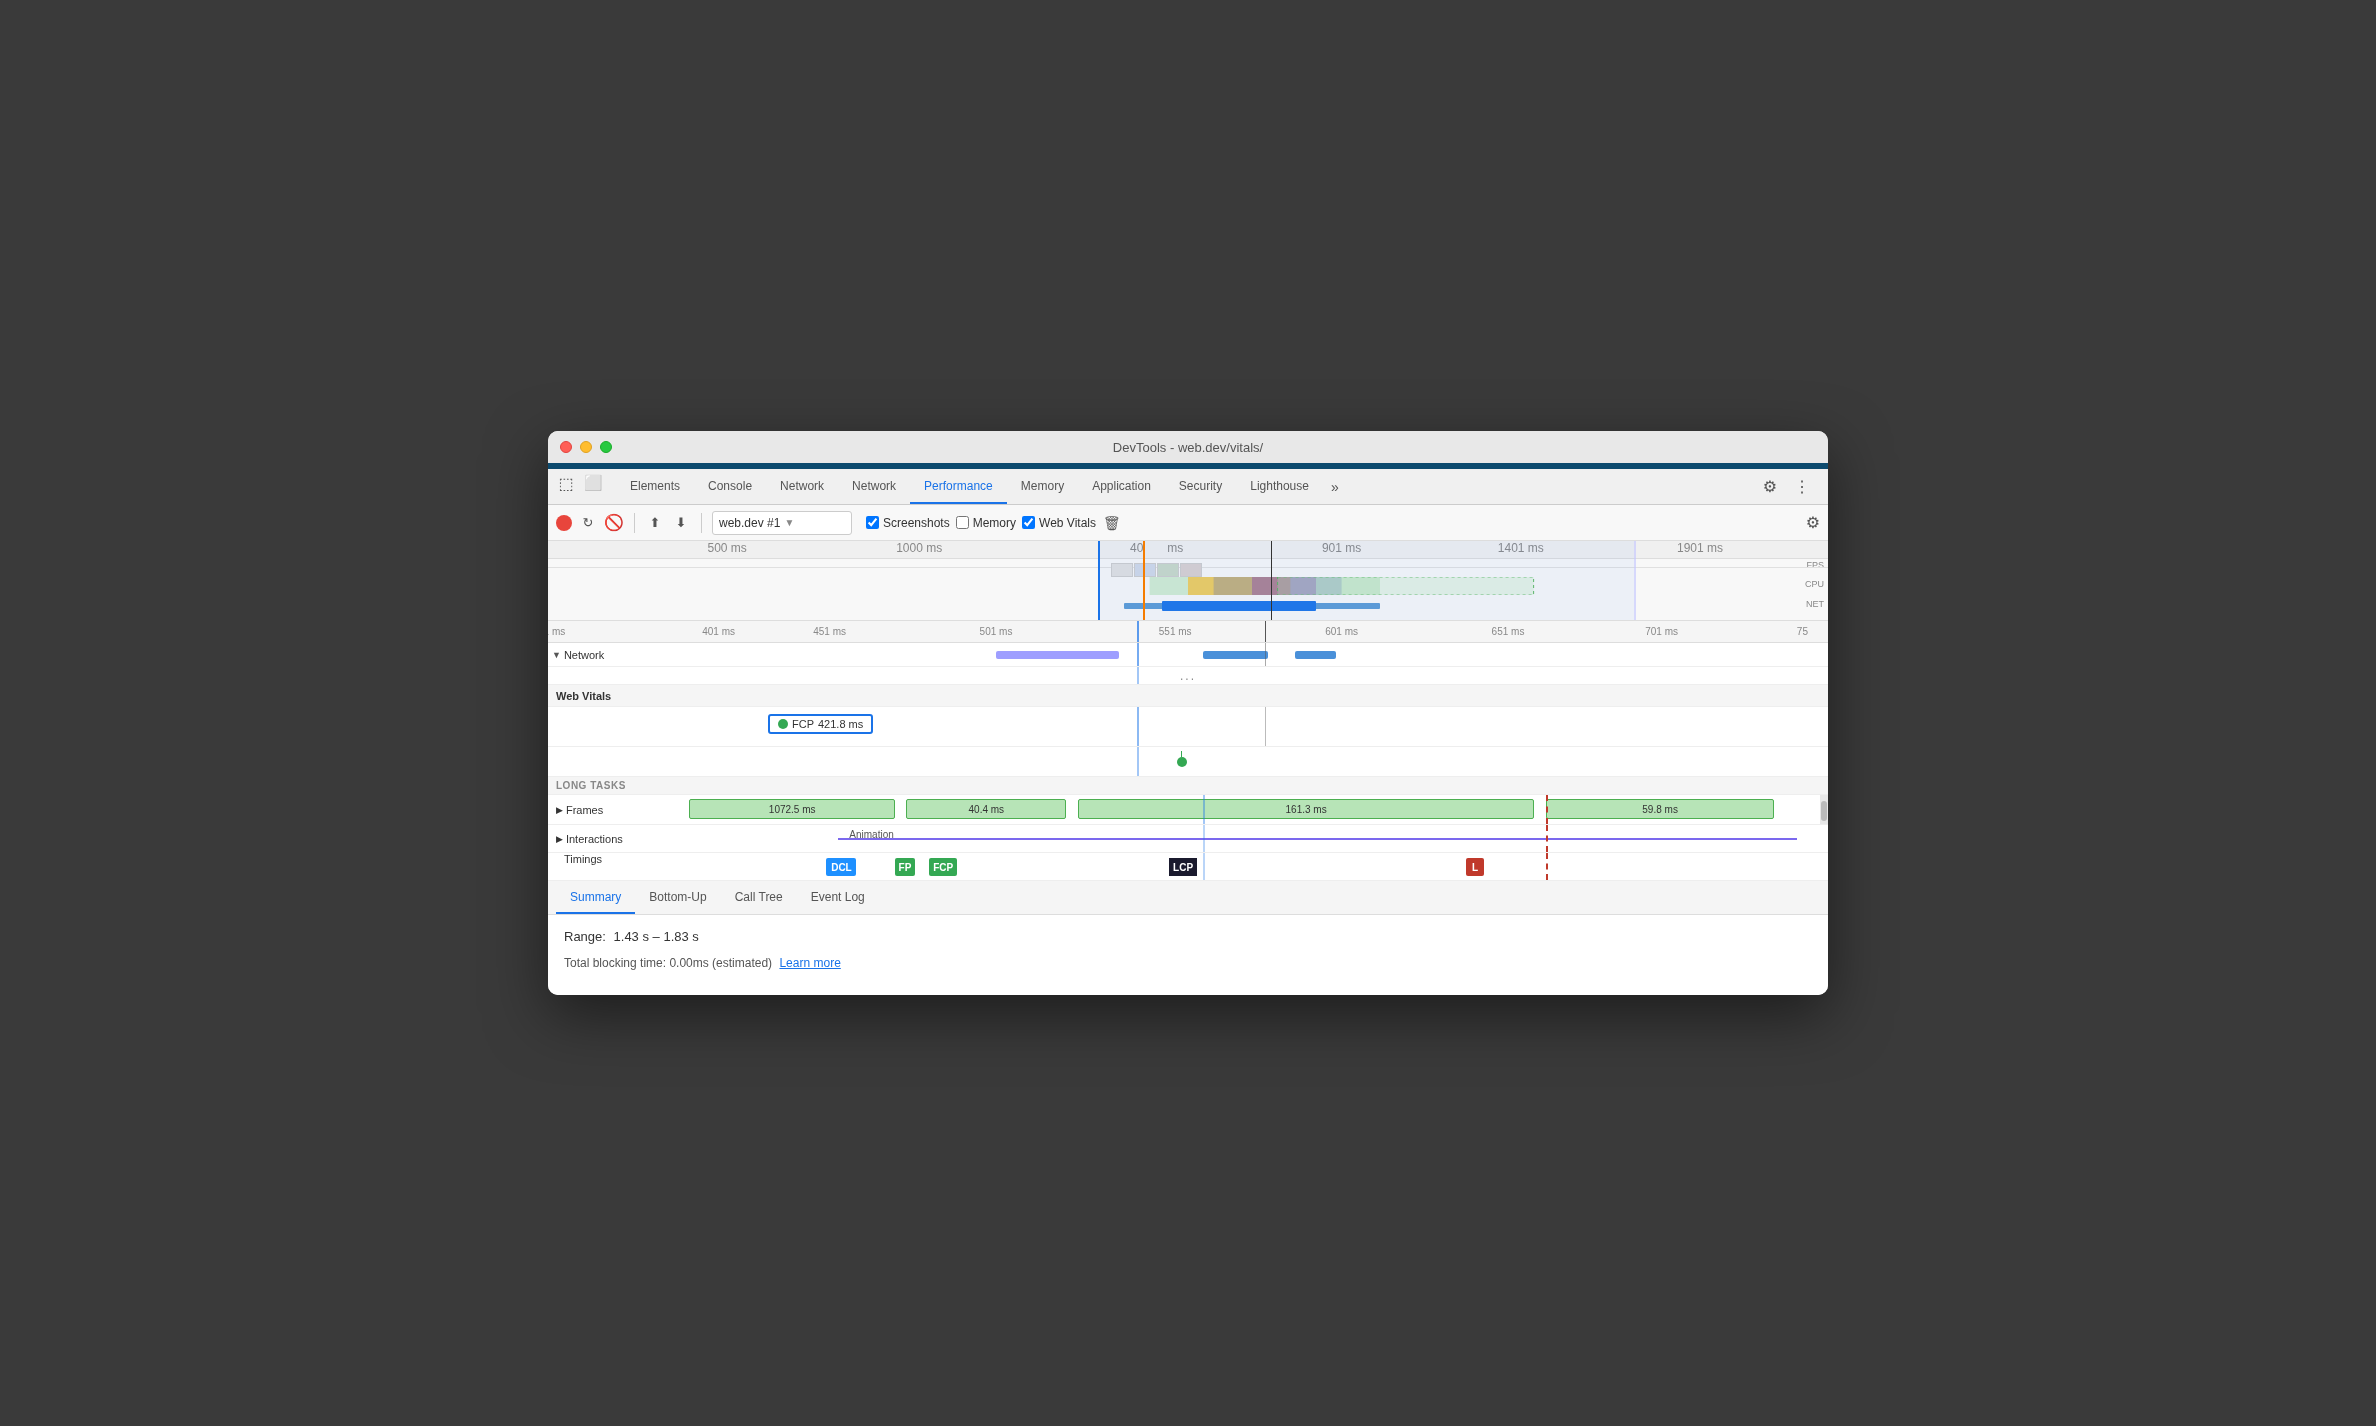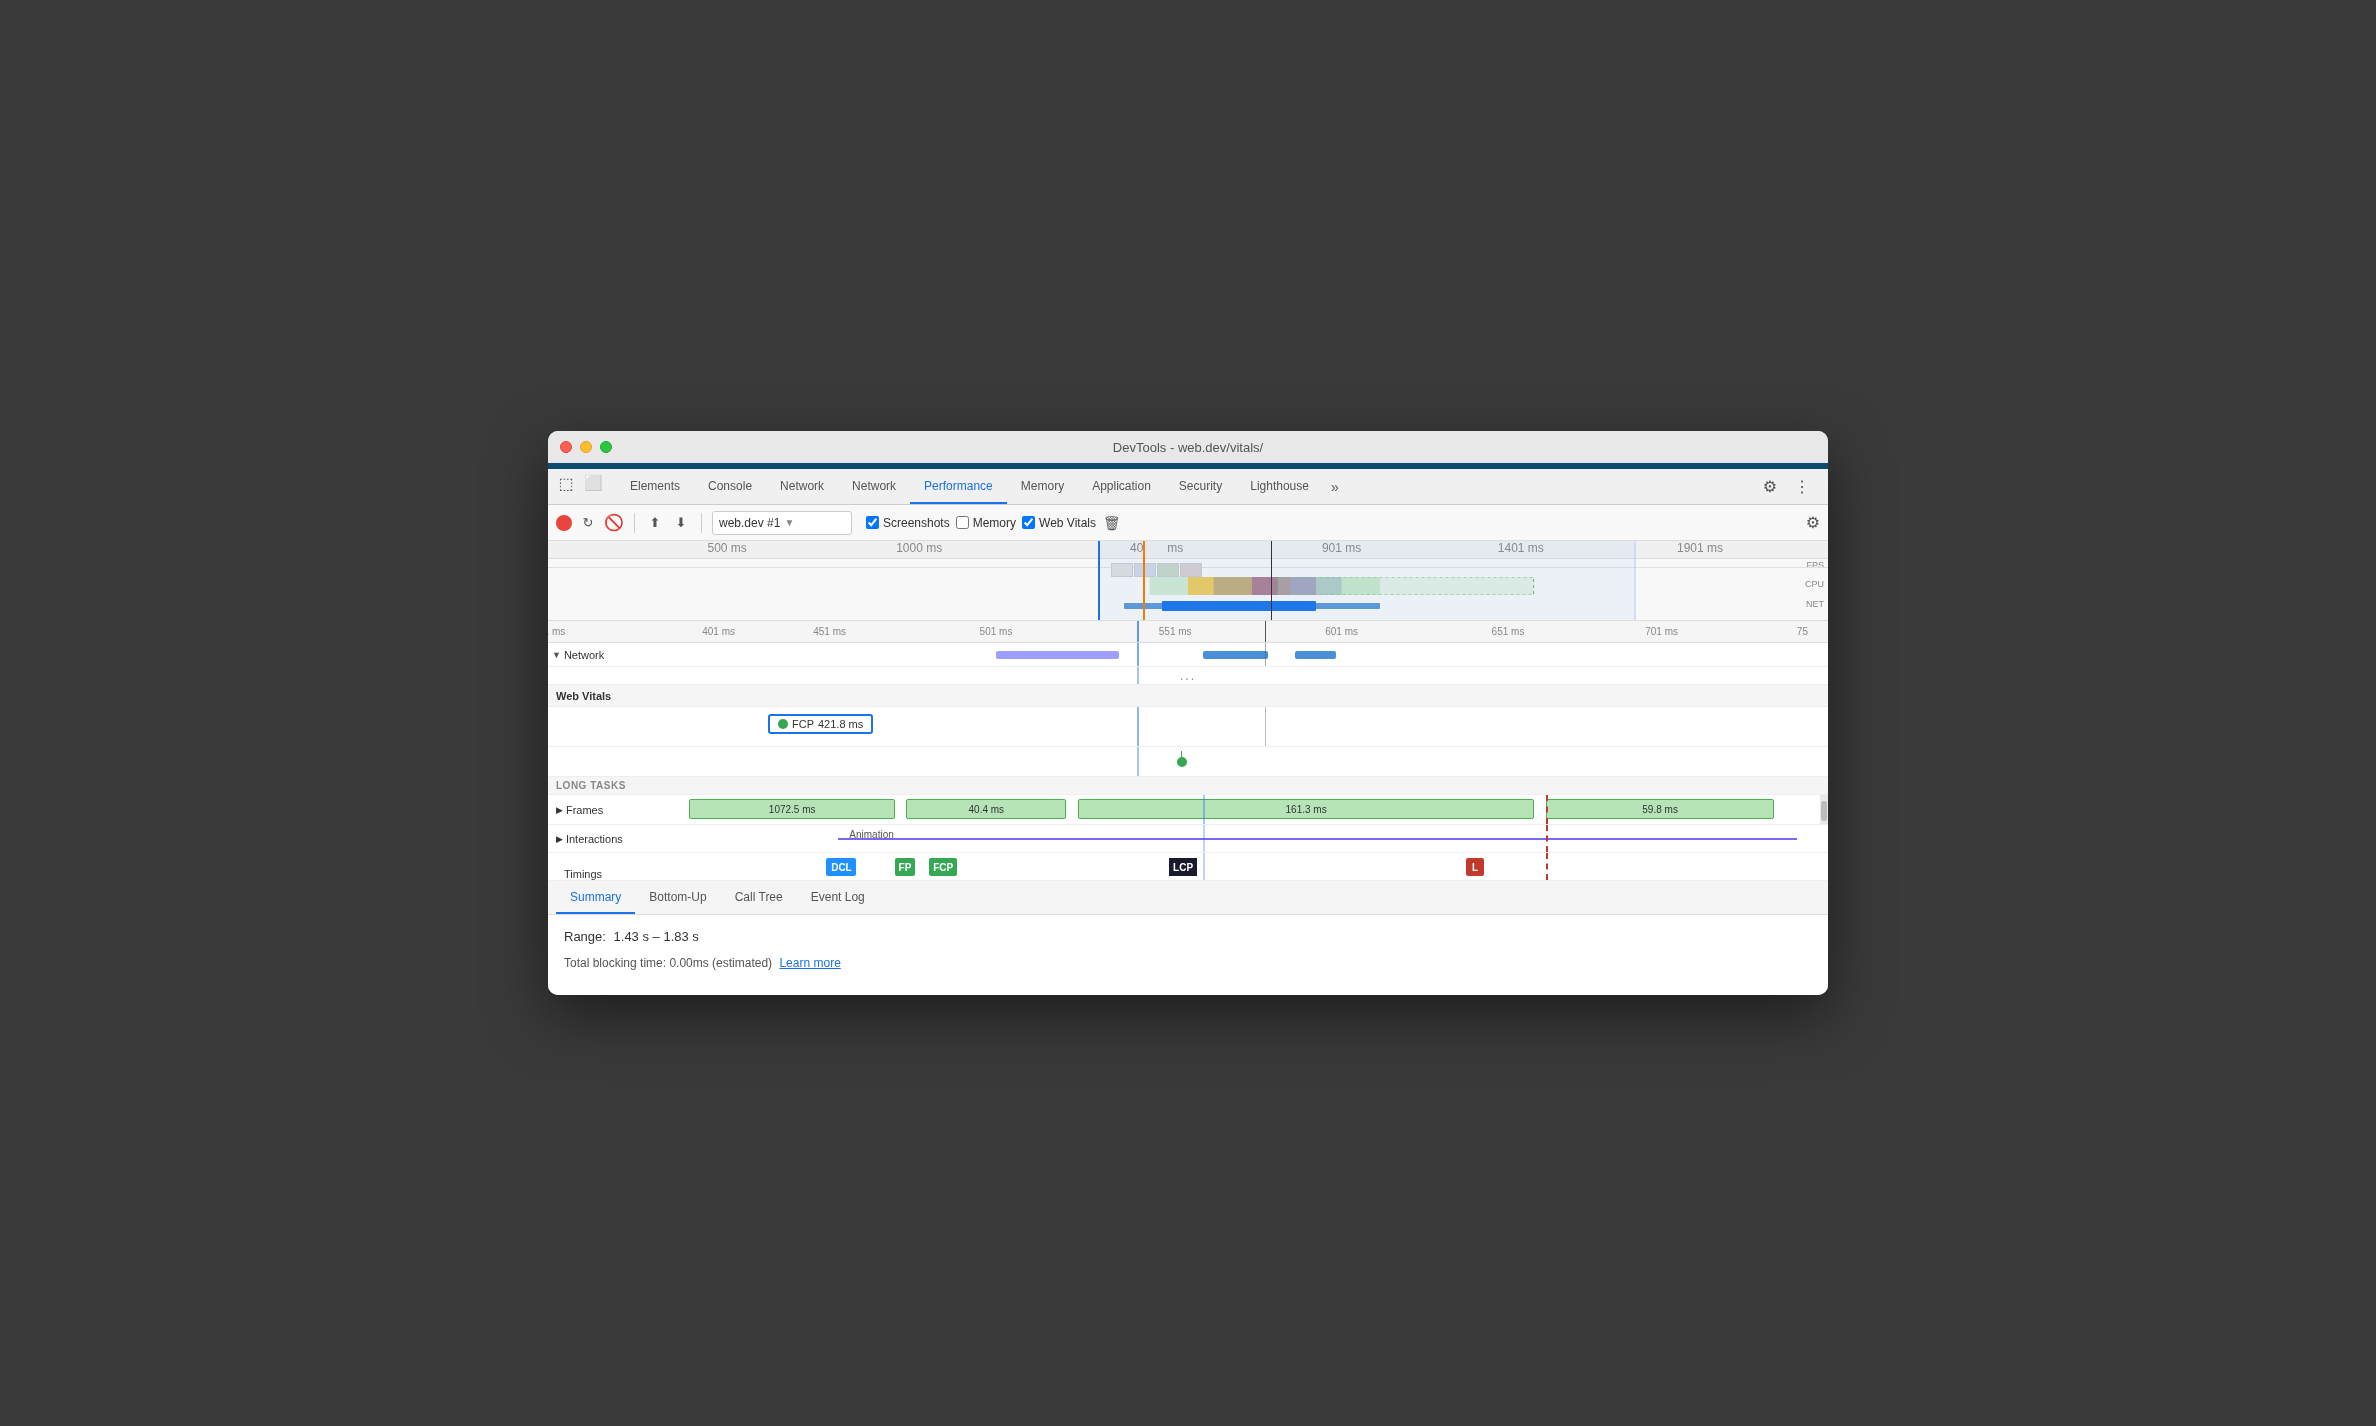--- a/index.html
+++ b/index.html
@@ -363,21 +363,21 @@
       <div style="position:absolute;left:14%;top:13px;right:2%;height:2px;background:#7b68ee;"></div>
 
       <div style="position:absolute;left:15%;top:4px;font-size:10px;color:#555;">Animation</div>
 
       <div style="position:absolute;left:76%;top:0;bottom:0;border-left:2px dashed #c0392b;"></div>
       <div style="position:absolute;left:46%;top:0;bottom:0;width:2px;background:#1a73e8;opacity:0.3;"></div>
     </div>
     <div style="width:8px;background:#e8e8e8;"></div>
   </div>
 
-  <div style="height:28px;background:white;border-bottom:1px solid #eee;position:relative;display:flex;align-items:flex-end;">
+  <div style="height:28px;background:white;border-bottom:1px solid #eee;position:relative;display:flex;align-items:flex-start;">
     <div style="width:130px;font-size:11px;color:#333;padding-left:16px;flex-shrink:0;">
       <span>Timings</span>
     </div>
     <div style="flex:1;height:100%;position:relative;overflow:hidden;">
 
       <div style="position:absolute;left:13%;top:5px;width:30px;height:18px;background:#1e90ff;border-radius:2px;display:flex;align-items:center;justify-content:center;font-size:10px;color:white;font-weight:600;">
         <span>DCL</span>
       </div>
 
       <div style="position:absolute;left:19%;top:5px;width:20px;height:18px;background:#34a853;border-radius:2px;display:flex;align-items:center;justify-content:center;font-size:10px;color:white;font-weight:600;">

